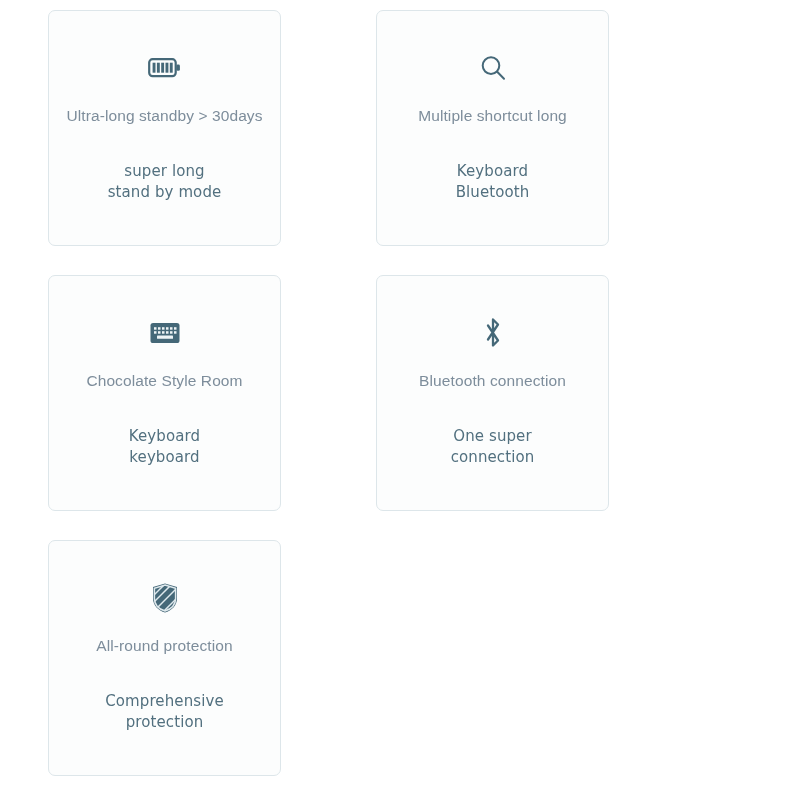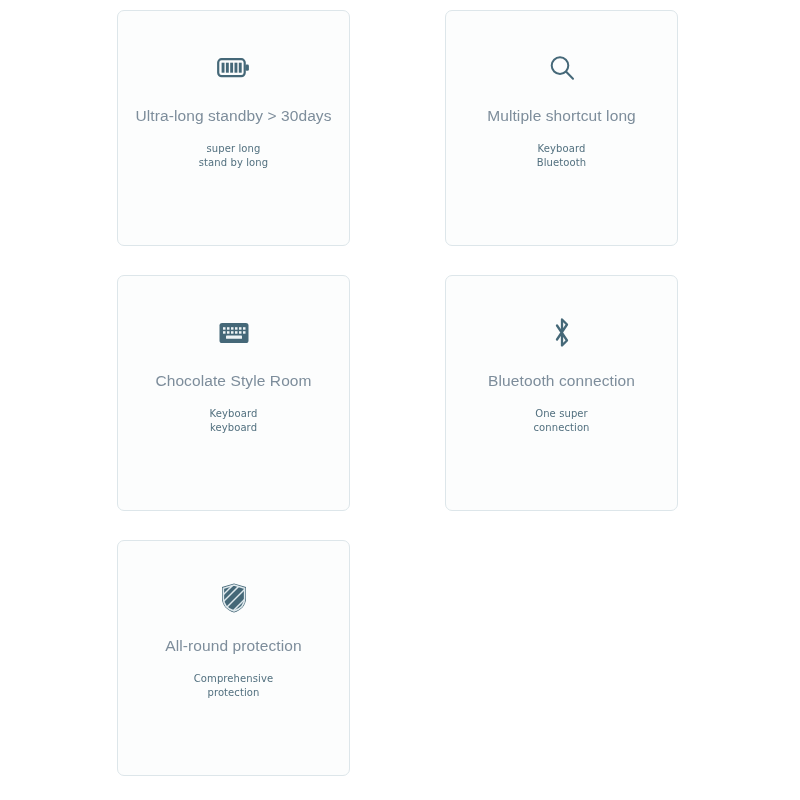--- a/index.html
+++ b/index.html
@@ -12,21 +12,21 @@
   }
   body {
     font-family: "Liberation Sans", sans-serif;
   }
 
   .feature-grid {
     position: relative;
     width: 800px;
     height: 800px;
     box-sizing: border-box;
-    padding: 10px 120px 0 117px;
+    padding: 10px 120px 0 48px;
   }
 
   .grid-inner {
     display: grid;
     grid-template-columns: 233px 233px;
     column-gap: 95px;
     row-gap: 29px;
   }
 
   .feature-card {
@@ -54,22 +54,22 @@
     margin-top: 16px;
     font-size: 15.5px;
     line-height: 1.2;
     color: #7d8d9b;
     text-align: center;
     letter-spacing: 0.1px;
     white-space: nowrap;
   }
 
   .card-sub {
-    margin-top: 16px;
-    font-size: 10px;
+    margin-top: 35px;
+    font-size: 15px;
     line-height: 1.45;
     color: #52707f;
     text-align: center;
     font-family: "DejaVu Sans", sans-serif;
     letter-spacing: 0.1px;
   }
   .card-sub .sub-line { display: block; }
 
   svg { display: block; }
 </style>
@@ -87,21 +87,21 @@
           <rect x="4.6" y="5.7" width="2.9" height="10" fill="#456878"></rect>
           <rect x="8.9" y="5.7" width="2.9" height="10" fill="#456878"></rect>
           <rect x="13.2" y="5.7" width="2.9" height="10" fill="#456878"></rect>
           <rect x="17.5" y="5.7" width="2.9" height="10" fill="#456878"></rect>
           <rect x="21.8" y="5.7" width="2.9" height="10" fill="#456878"></rect>
         </svg>
       </div>
       <div class="card-title">Ultra-long standby &gt; 30days</div>
       <div class="card-sub">
         <span class="sub-line">super long</span>
-        <span class="sub-line">stand by long</span>
+        <span class="sub-line">stand by mode</span>
       </div>
     </div>
 
 
     <div class="feature-card">
       <div class="card-icon">
         <svg width="28" height="28" viewBox="0 0 28 28">
           <circle cx="12" cy="11.6" r="8.3" fill="none" stroke="#456878" stroke-width="2"></circle>
           <line x1="18.2" y1="17.8" x2="25" y2="24.8" stroke="#456878" stroke-width="2" stroke-linecap="round"></line>
         </svg>

